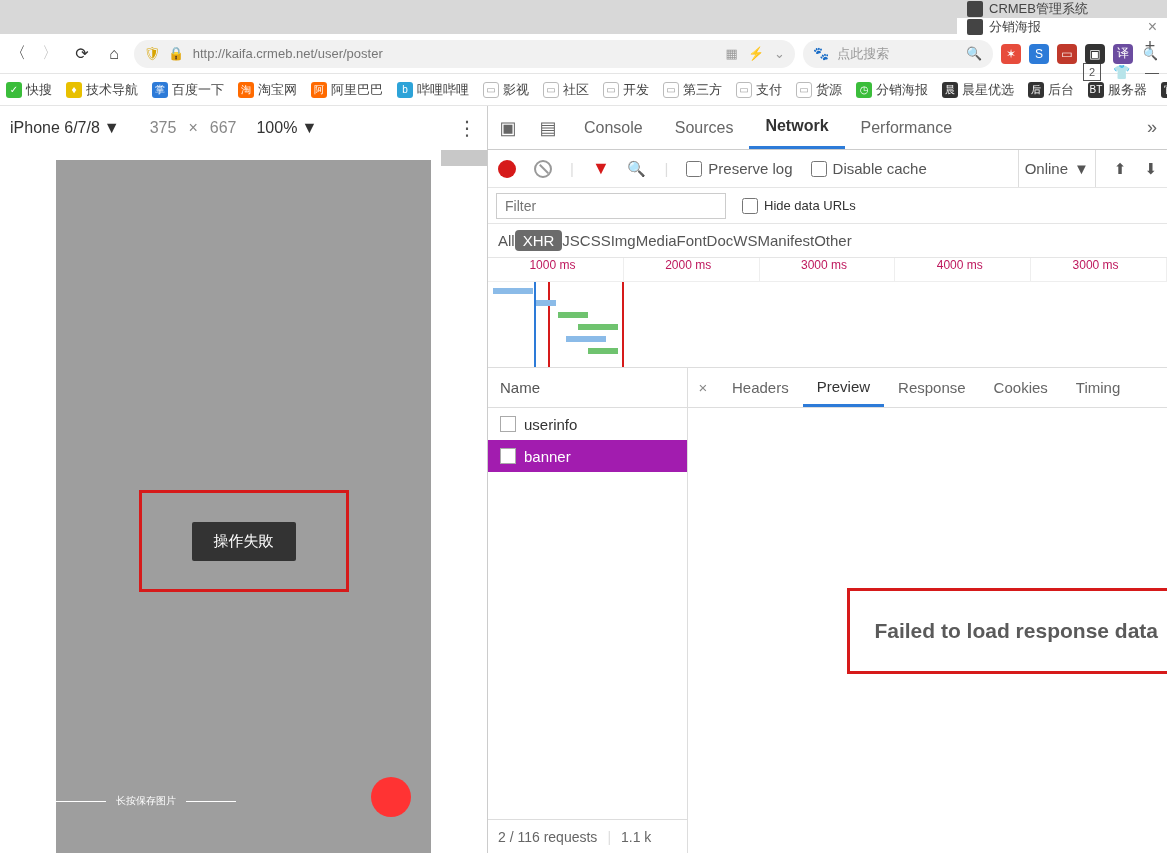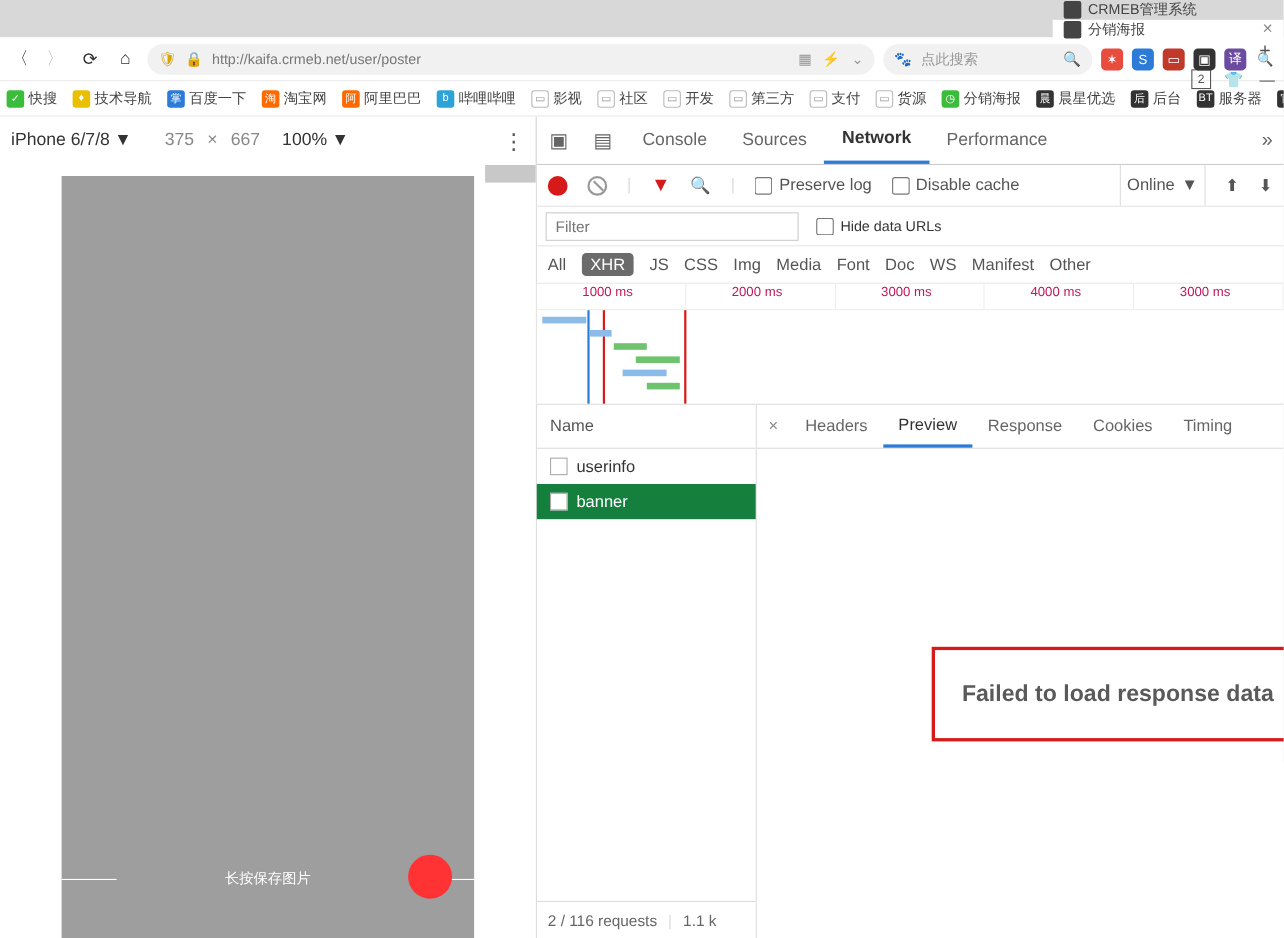--- a/index.html
+++ b/index.html
@@ -42,21 +42,21 @@
   .emu { width:488px; background:#fff; border-right:1px solid #ccc; display:flex; flex-direction:column; }
   .emu-toolbar { height:44px; display:flex; align-items:center; padding:0 10px; font-size:16px; color:#333; }
   .emu-device { display:flex; align-items:flex-start; gap:4px; }
   .emu-dims { margin-left:30px; display:flex; align-items:center; gap:12px; color:#888; }
   .emu-zoom { margin-left:20px; display:flex; align-items:center; gap:4px; }
   .emu-more { margin-left:auto; font-size:20px; color:#555; }
   .emu-stage { flex:1; background:#fff; display:flex; justify-content:center; padding-top:10px; position:relative; }
   .phone { width:375px; background:#9e9e9e; position:relative; height:100%; }
   .toast-wrap { position:absolute; top:330px; left:50%; transform:translateX(-50%); width:210px; height:102px; border:3px solid #d61a1a; display:flex; align-items:center; justify-content:center; }
   .toast { background:#333; color:#fff; padding:10px 22px; font-size:15px; border-radius:2px; }
-  .savebar { position:absolute; bottom:45px; left:0; right:0; display:flex; align-items:center; justify-content:space-between; gap:10px; color:#fff; font-size:13px;margin-top:12px; }
+  .savebar { position:absolute; bottom:45px; left:0; right:0; display:flex; align-items:center; justify-content:flex-start; gap:10px; color:#fff; font-size:10px;margin-top:12px; }
   .savebar .line { width:50px; height:1px; background:#fff; }
   .red-dot { position:absolute; bottom:36px; right:20px; width:40px; height:40px; border-radius:50%; background:#f33; }
   .emu-stage-scroll { position:absolute; top:0; right:0; width:46px; height:16px; background:#c8c8c8; }
 
   
   .devtools { flex:1; background:#fff; display:flex; flex-direction:column; min-width:0; }
   .dt-tabs { height:44px; display:flex; align-items:center; border-bottom:1px solid #ccc; font-size:16px; color:#666; }
   .dt-tabs .ico { width:40px; display:flex; justify-content:center; font-size:18px; color:#666; }
   .dt-tab { padding:0 16px; height:100%; display:flex; align-items:center; }
   .dt-tab.active { color:#333; border-bottom:3px solid #2d7bd8;font-weight:bold; }
@@ -66,36 +66,36 @@
   .rec-dot { width:18px; height:18px; border-radius:50%; background:#d61a1a; }
   .ban-ico { width:18px; height:18px; border:2px solid #999; border-radius:50%; position:relative; }
   .ban-ico::after { content:""; position:absolute; left:2px; top:6px; width:12px; height:2px; background:#999; transform:rotate(45deg); }
   .funnel { color:#d61a1a; font-size:18px; }
   .chk { display:flex; align-items:center; gap:6px; }
   .chk input { width:16px; height:16px; }
   .throttle { margin-left:auto; display:flex; align-items:center; gap:6px; padding:0 6px; border-left:1px solid #ddd; border-right:1px solid #ddd; height:100%; }
 
   .dt-filterrow { height:36px; display:flex; align-items:center; padding:0 8px; gap:16px; border-bottom:1px solid #e5e5e5; }
   .filter-input { width:230px; height:26px; border:1px solid #ccc; padding:0 8px; font-size:14px; color:#777; background:#fff; }
-  .type-filters { height:34px; display:flex; align-items:center; gap:14px; padding:0 10px; border-bottom:1px solid #e5e5e5; font-size:15px; color:#555; }
+  .type-filters { height:34px; display:flex; align-items:center; gap:0; padding:0 10px; border-bottom:1px solid #e5e5e5; font-size:15px; color:#555; }
   .type-filters .tf.active { background:#6b6b6b; color:#fff; padding:2px 8px; border-radius:4px; }
 
   .timeline { height:110px; border-bottom:1px solid #ddd; position:relative; background:#fff; }
   .timeline .ticks { display:flex; height:24px; border-bottom:1px solid #eee; }
   .timeline .tick { flex:1; text-align:center; padding-right:6px; font-size:12px; color:#be185d; border-right:1px solid #eee; }
   .timeline .bars { position:absolute; top:24px; left:0; right:0; bottom:0; }
   .vline { position:absolute; top:0; bottom:0; width:2px; }
   .bar { position:absolute; height:6px; }
 
   .dt-body { flex:1; display:flex; min-height:0; }
   .req-list { width:200px; border-right:1px solid #ddd; display:flex; flex-direction:column; }
   .req-head { height:40px; display:flex; align-items:center; padding:0 12px; border-bottom:1px solid #ddd; color:#555; font-size:15px; }
   .req-item { height:32px; display:flex; align-items:center; padding:0 12px; gap:8px; font-size:15px; }
   .req-item .doc-ico { width:16px; height:16px; border:1px solid #aaa; background:#fff; }
-  .req-item.sel { background:#15803d; color:#fff; }
+  .req-item.sel { background:#a21caf; color:#fff; }
   .req-foot { margin-top:auto; height:34px; border-top:1px solid #ddd; display:flex; align-items:center; padding:0 10px; color:#666; gap:10px; font-size:14px; }
 
   .detail { flex:1; display:flex; flex-direction:column; }
   .detail-tabs { height:40px; display:flex; align-items:center; border-bottom:1px solid #ddd; font-size:15px; color:#666; }
   .detail-tabs .x { width:30px; text-align:center; color:#888; }
   .detail-tab { padding:0 14px; height:100%; display:flex; align-items:center; }
   .detail-tab.active { color:#333; border-bottom:3px solid #2d7bd8; }
   .detail-body { flex:1; position:relative; }
   .fail-box { position:absolute; top:180px; right:-18px; border:3px solid #d61a1a; padding:28px 24px; font-size:21px; font-weight:600; color:#5a5a5a; white-space:nowrap; }
 
@@ -238,20 +238,23 @@
       </span>
       <span class="emu-zoom">
         <span>100%</span>
         <span>▼</span>
       </span>
       <span class="emu-more">⋮</span>
     </div>
     <div class="emu-stage">
       <div class="emu-stage-scroll"></div>
       <div class="phone">
+        <div class="toast-wrap">
+          <div class="toast">操作失敗</div>
+        </div>
         <div class="savebar">
           <span class="line"></span>
           <span>长按保存图片</span>
           <span class="line"></span>
         </div>
         <div class="red-dot"></div>
       </div>
     </div>
   </div>
 

